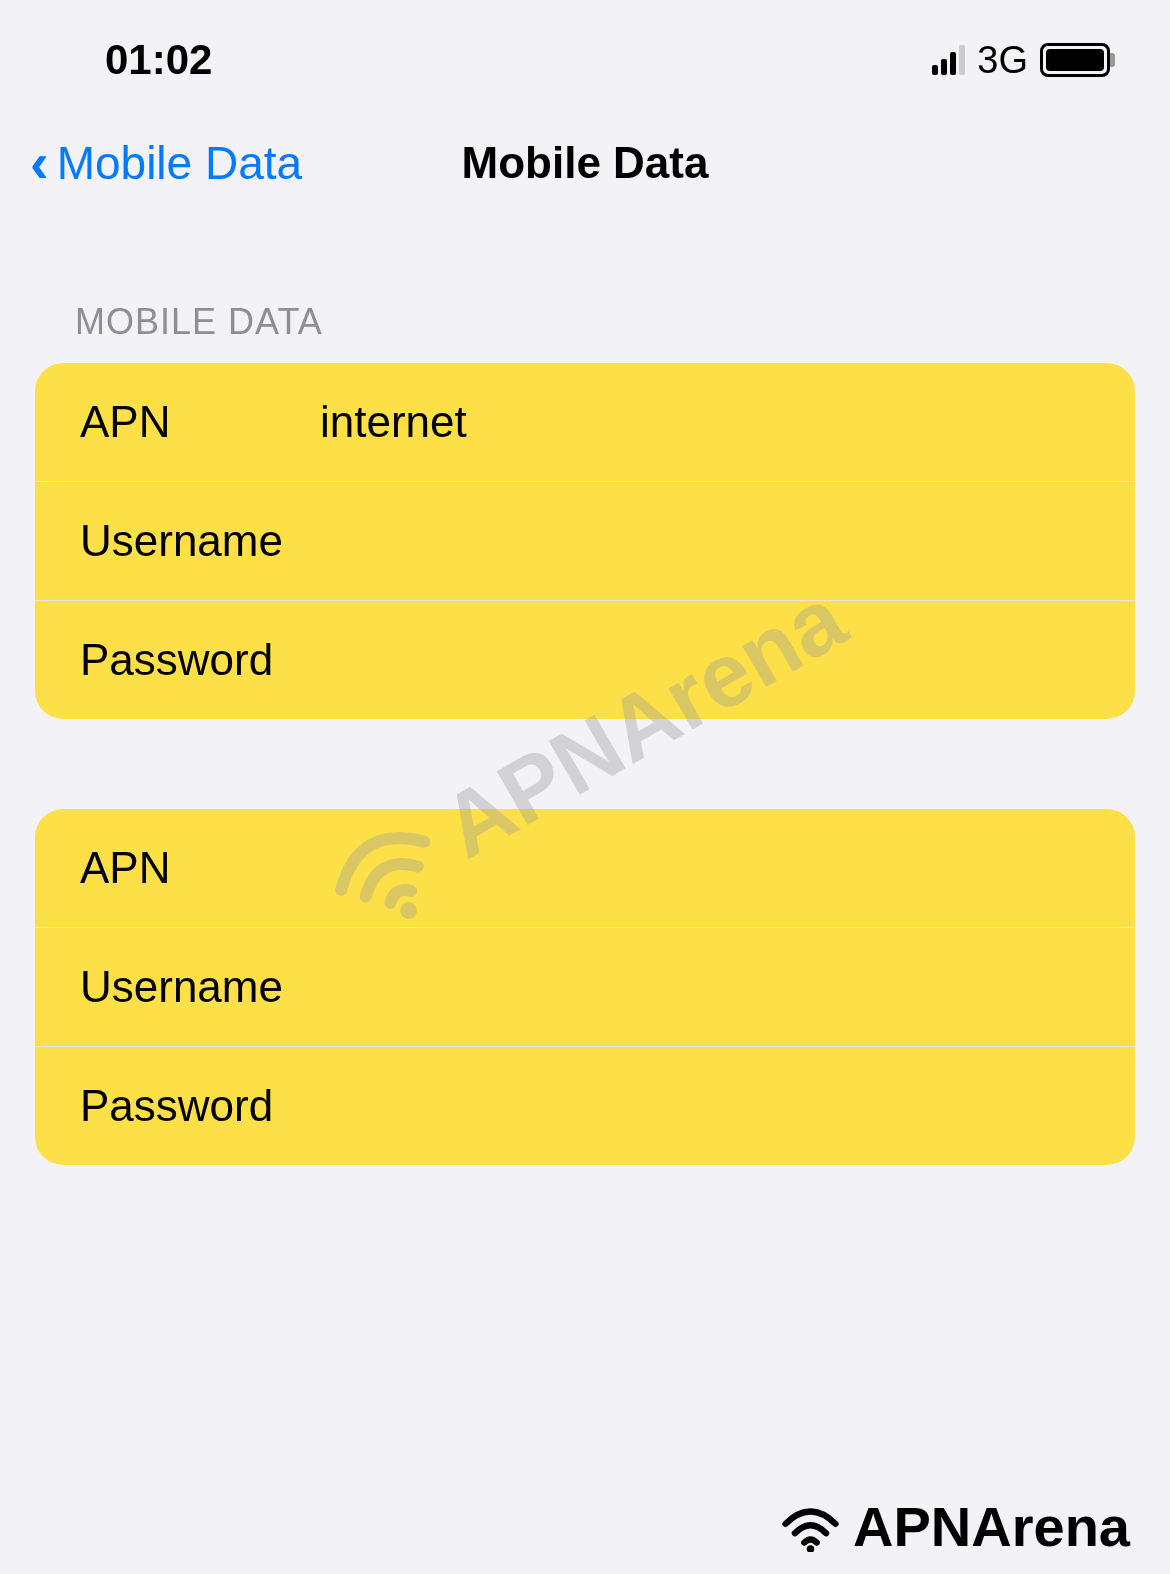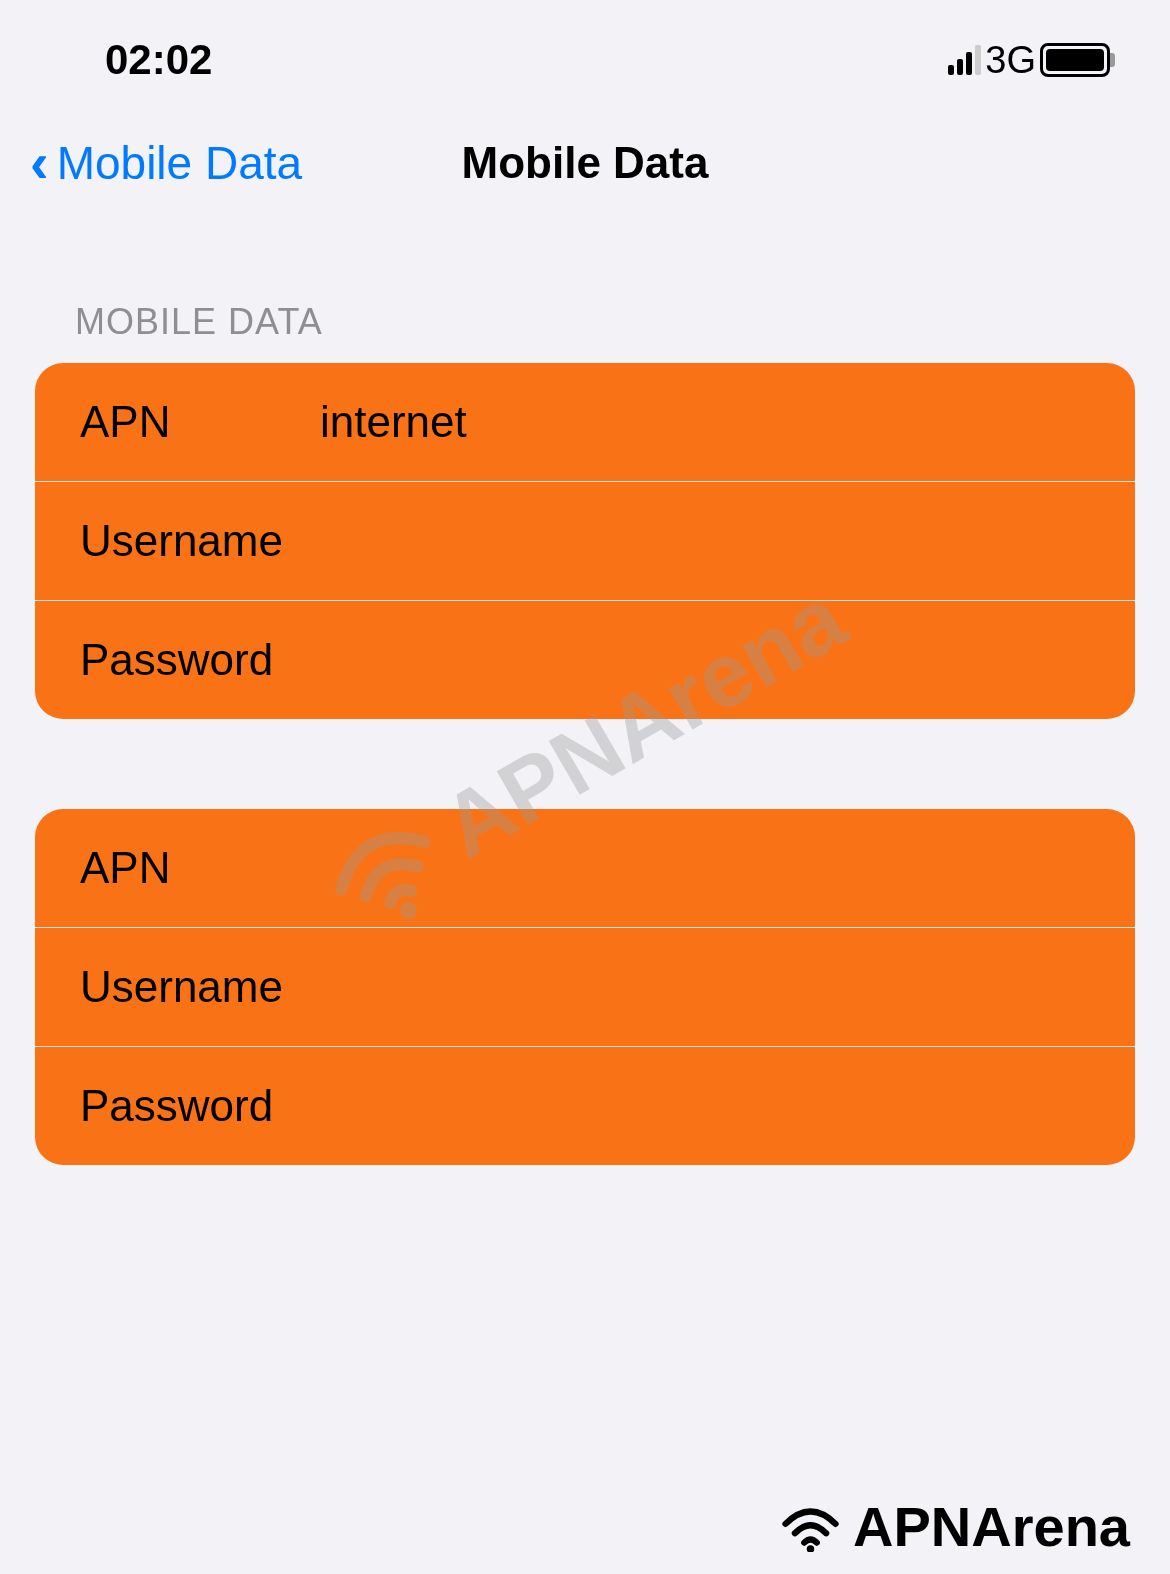--- a/index.html
+++ b/index.html
@@ -23,21 +23,21 @@
       height: 100px;
     }
     .status-time {
       font-size: 42px;
       font-weight: 600;
       color: #000;
     }
     .status-right {
       display: flex;
       align-items: center;
-      gap: 4px;
+      gap: 12px;
     }
     .signal-bars {
       display: flex;
       align-items: flex-end;
       gap: 3px;
       height: 30px;
     }
     .signal-bar {
       width: 6px;
       background-color: #000;
@@ -110,21 +110,21 @@
     }
     .section-header {
       font-size: 36px;
       font-weight: 400;
       color: #8e8e93;
       letter-spacing: 1px;
       padding: 0 40px 20px 40px;
       text-transform: uppercase;
     }
     .section-group {
-      background-color: #f97316;
+      background-color: #fde047;
       border-radius: 28px;
       overflow: hidden;
       margin-bottom: 90px;
     }
     .form-row {
       display: flex;
       align-items: center;
       padding: 34px 45px;
       min-height: 118px;
       border-bottom: 1px solid #e5e5ea;
@@ -187,21 +187,21 @@
     .watermark-bottom .watermark-text {
       font-size: 56px;
       font-weight: 700;
       color: #000;
     }
   </style>
 </head>
 <body>
 
 <div class="status-bar">
-  <div class="status-time">02:02</div>
+  <div class="status-time">01:02</div>
   <div class="status-right">
     <div class="signal-bars">
       <div class="signal-bar"></div>
       <div class="signal-bar"></div>
       <div class="signal-bar"></div>
       <div class="signal-bar"></div>
     </div>
     <div class="network-label">3G</div>
     <div class="battery">
       <div class="battery-fill"></div>

